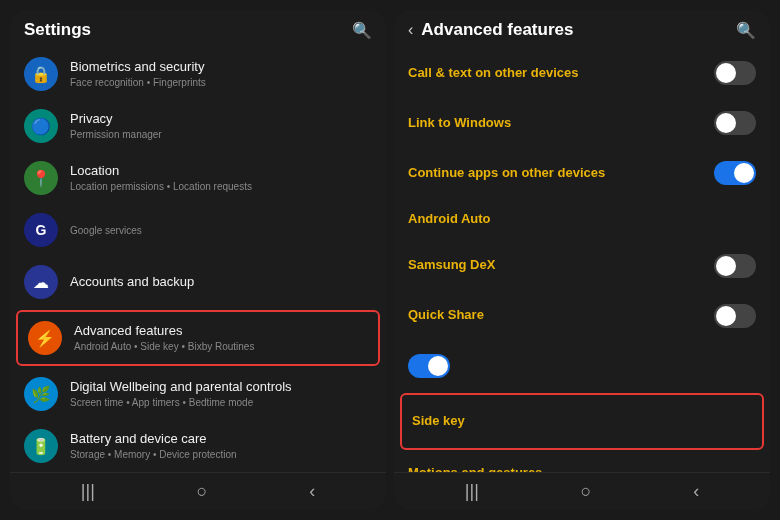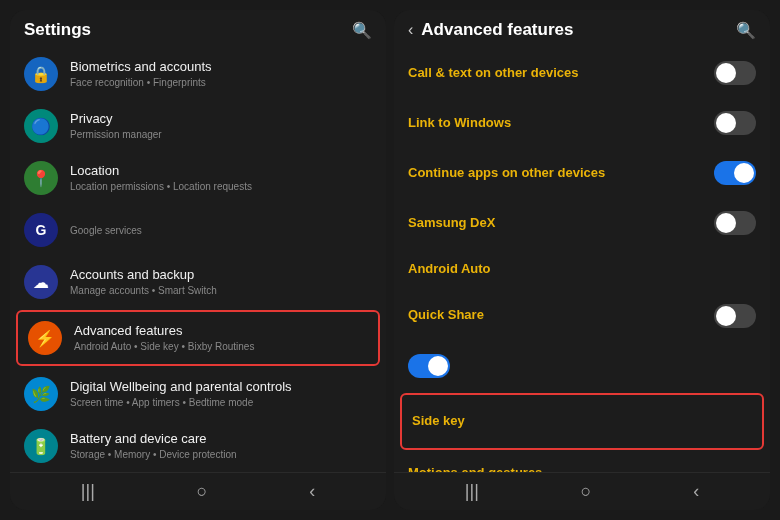--- a/index.html
+++ b/index.html
@@ -189,21 +189,21 @@
       <span class="screen-header-title">Settings</span>
       <div class="header-icons">
         <span class="header-icon">🔍</span>
       </div>
     </div>
 
     <div class="settings-list" id="left-list">
         <div class="settings-item">
           <div class="item-icon bg-blue" style="color: rgb(255, 255, 255); font-size: 16px; font-weight: 400;">🔒</div>
           <div class="item-text">
-            <div class="item-title">Biometrics and accounts</div>
+            <div class="item-title">Biometrics and security</div>
             <div class="item-subtitle">Face recognition • Fingerprints</div>
           </div>
         </div>
         <div class="settings-item">
           <div class="item-icon bg-teal" style="color: rgb(255, 255, 255); font-size: 16px; font-weight: 400;">🔵</div>
           <div class="item-text">
             <div class="item-title">Privacy</div>
             <div class="item-subtitle">Permission manager</div>
           </div>
         </div>
@@ -217,21 +217,20 @@
         <div class="settings-item">
           <div class="item-icon bg-dark-blue" style="color: rgb(255, 255, 255); font-size: 14px; font-weight: 700;">G</div>
           <div class="item-text">
             <div class="item-subtitle">Google services</div>
           </div>
         </div>
         <div class="settings-item">
           <div class="item-icon bg-indigo" style="color: rgb(255, 255, 255); font-size: 16px; font-weight: 400;">☁</div>
           <div class="item-text">
             <div class="item-title">Accounts and backup</div>
-            <div class="item-subtitle">Manage accounts • Smart Switch</div>
           </div>
         </div>
         <div class="settings-item highlighted">
           <div class="item-icon bg-orange" style="color: rgb(255, 255, 255); font-size: 16px; font-weight: 400;">⚡</div>
           <div class="item-text">
             <div class="item-title">Advanced features</div>
             <div class="item-subtitle">Android Auto • Side key • Bixby Routines</div>
           </div>
         </div>
         <div class="settings-item">
@@ -281,27 +280,27 @@
             <div class="toggle-knob"></div>
           </div>
         </div>
         <div class="right-item">
           <span class="right-item-label">Continue apps on other devices</span>
           <div class="toggle on">
             <div class="toggle-knob"></div>
           </div>
         </div>
         <div class="right-item">
+          <span class="right-item-label">Android Auto</span>
+        </div>
+        <div class="right-item">
           <span class="right-item-label">Samsung DeX</span>
           <div class="toggle off">
             <div class="toggle-knob"></div>
           </div>
-        </div>
-        <div class="right-item">
-          <span class="right-item-label">Android Auto</span>
         </div>
         <div class="right-item">
           <span class="right-item-label">Quick Share</span>
           <div class="toggle off">
             <div class="toggle-knob"></div>
           </div>
         </div>
         <div class="right-item">
           <div class="toggle on">
             <div class="toggle-knob"></div>

